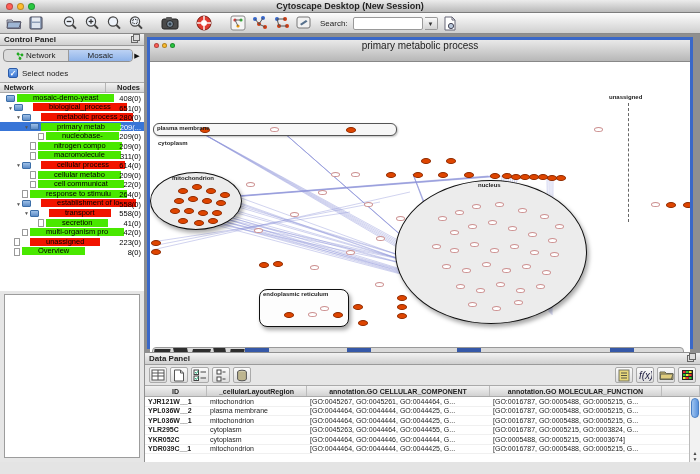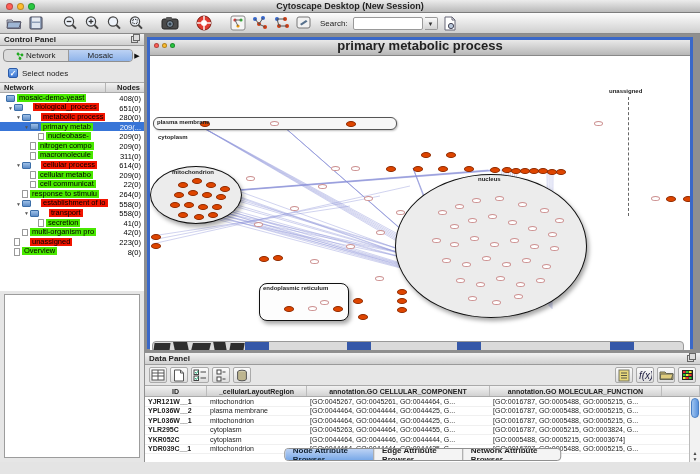--- a/index.html
+++ b/index.html
@@ -39,31 +39,31 @@
   .treehead{height:11px;background:linear-gradient(#f2f2f2,#d4d4d4);border-top:1px solid #aaa;border-bottom:1px solid #aaa;display:flex;font-size:7.5px;font-weight:bold;align-items:center;}
   .treehead .c1{flex:1;padding-left:4px;border-right:1px solid #b5b5b5;}
   .treehead .c2{width:38px;text-align:right;padding-right:4px;}
   .tree{background:#fff;height:198px;overflow:hidden;position:relative;font-size:7.5px;}
   .trow{position:relative;height:9.6px;display:flex;align-items:center;white-space:nowrap;}
   .trow.sel{background:#3875d7;}
   .texp{position:absolute;font-size:5px;color:#555;top:2px;}
   .tico{position:absolute;top:1.5px;width:9px;height:7px;}
   .ico-folder{background:linear-gradient(#9ec0e8,#5d8cc6);border:0.5px solid #3c6ea8;border-radius:1px;}
   .ico-file{background:#fff;border:0.5px solid #999;width:6px;height:7.5px;border-radius:0.5px;}
-  .tlabel{position:absolute;top:0.8px;padding:0 2px;line-height:8px;color:#000;}
+  .tlabel{position:absolute;top:0.8px;padding:0 16px;line-height:8px;color:#000;}
   .bg-green{background:#49e800;}
   .bg-red{background:#f21400;margin-left:8px;}
   .tcount{position:absolute;right:3px;top:1px;color:#000;}
   .trow.sel .tcount{color:#fff;}
   .birdseye{flex:1;margin:3px 4px 4px 4px;background:#fff;border:1px solid #9c9c9c;}
   
   .rightcol{flex:1;display:flex;flex-direction:column;}
   .viewarea{height:318px;background:#8f8f8f;position:relative;}
   .nwin{position:absolute;left:2px;top:3px;width:546px;height:312px;border:3px solid #3a68c8;background:#fff;}
-  .ntitle{height:16px;background:linear-gradient(#e9e9e9,#b7b7b7);border-bottom:1px solid #888;text-align:center;font-size:13px;font-weight:bold;line-height:11px;position:relative;}
+  .ntitle{height:22px;background:linear-gradient(#e9e9e9,#b7b7b7);border-bottom:1px solid #888;text-align:center;font-size:10px;font-weight:normal;line-height:11px;position:relative;}
   .nlights{position:absolute;left:4px;top:3px;display:flex;gap:3px;}
   .nlight{width:5px;height:5px;border-radius:50%;border:0.5px solid rgba(0,0,0,.3);}
   .canvas{position:relative;width:540px;height:294px;background:#fff;overflow:hidden;}
   .canvas svg{position:absolute;left:0;top:0;}
   .node{position:absolute;border-radius:50%;}
   .n-orange{width:10px;height:6px;background:#de4500;border:1px solid #8e2b00;}
   .n-white{width:9px;height:5px;background:#fff;border:1px solid #cc9090;}
   .region-label{position:absolute;font-size:6px;font-weight:bold;color:#222;white-space:nowrap;}
   .membar{position:absolute;border:1px solid #555;border-radius:6px;background:#f7f7f7;box-shadow:1px 1px 2px rgba(0,0,0,.25);}
   .ellipse{position:absolute;border:1.5px solid #111;border-radius:50%;background:#ececec;box-shadow:2px 3px 4px rgba(0,0,0,.35);}
@@ -683,22 +683,17 @@
                 <div class="cCC">[GO:0044464, GO:0044444, GO:0044425, G...</div>
                 <div class="cMF">[GO:0016787, GO:0005488, GO:0005215, G...</div>
                 <div class="cXX"></div>
               </div>
             </div>
           <div class="vscroll">
             <div class="vthumb"></div>
             <div class="varrows">▲<br>▼</div>
           </div>
         </div>
-        <div class="dptabs" id="dptabs">
-            <div class="s sel">Node Attribute Browser</div>
-            <div class="s">Edge Attribute Browser</div>
-            <div class="s">Network Attribute Browser</div>
-          </div>
       </div>
     </div>
   </div>
 
 </div>
 
 </body></html>

